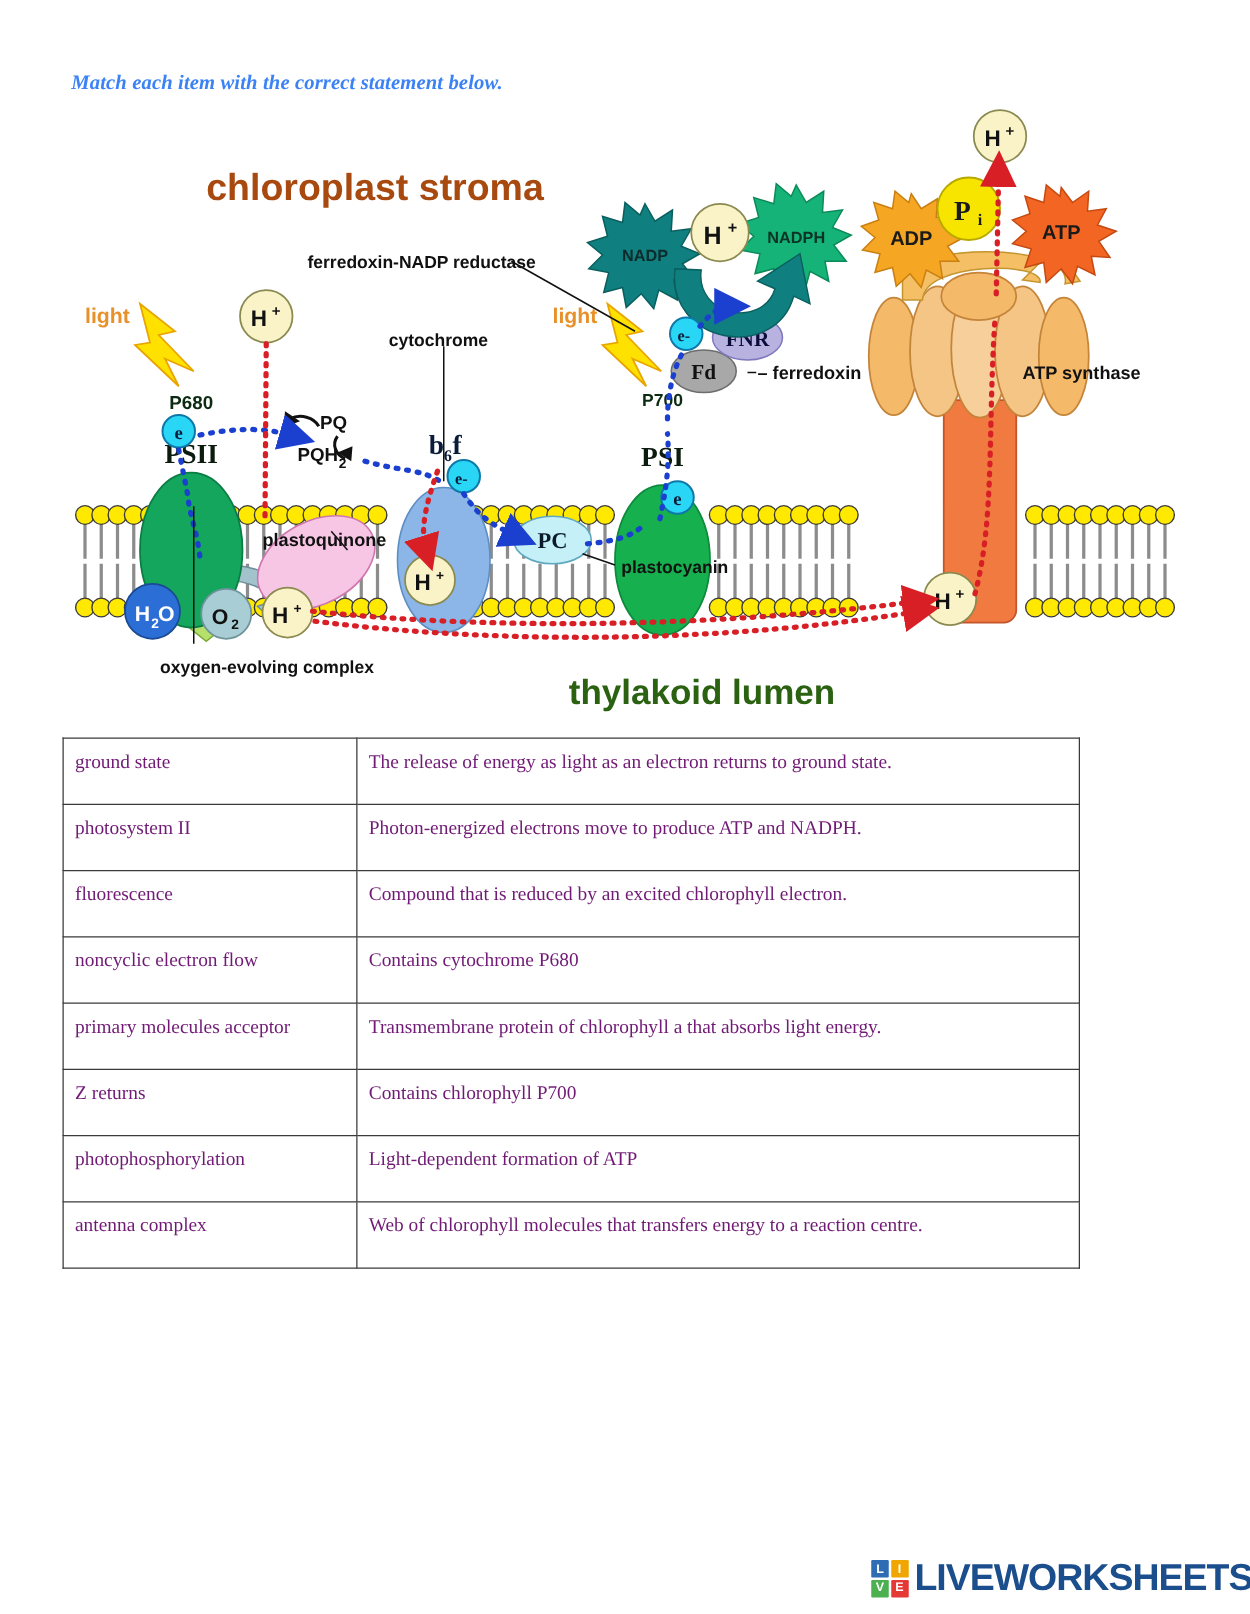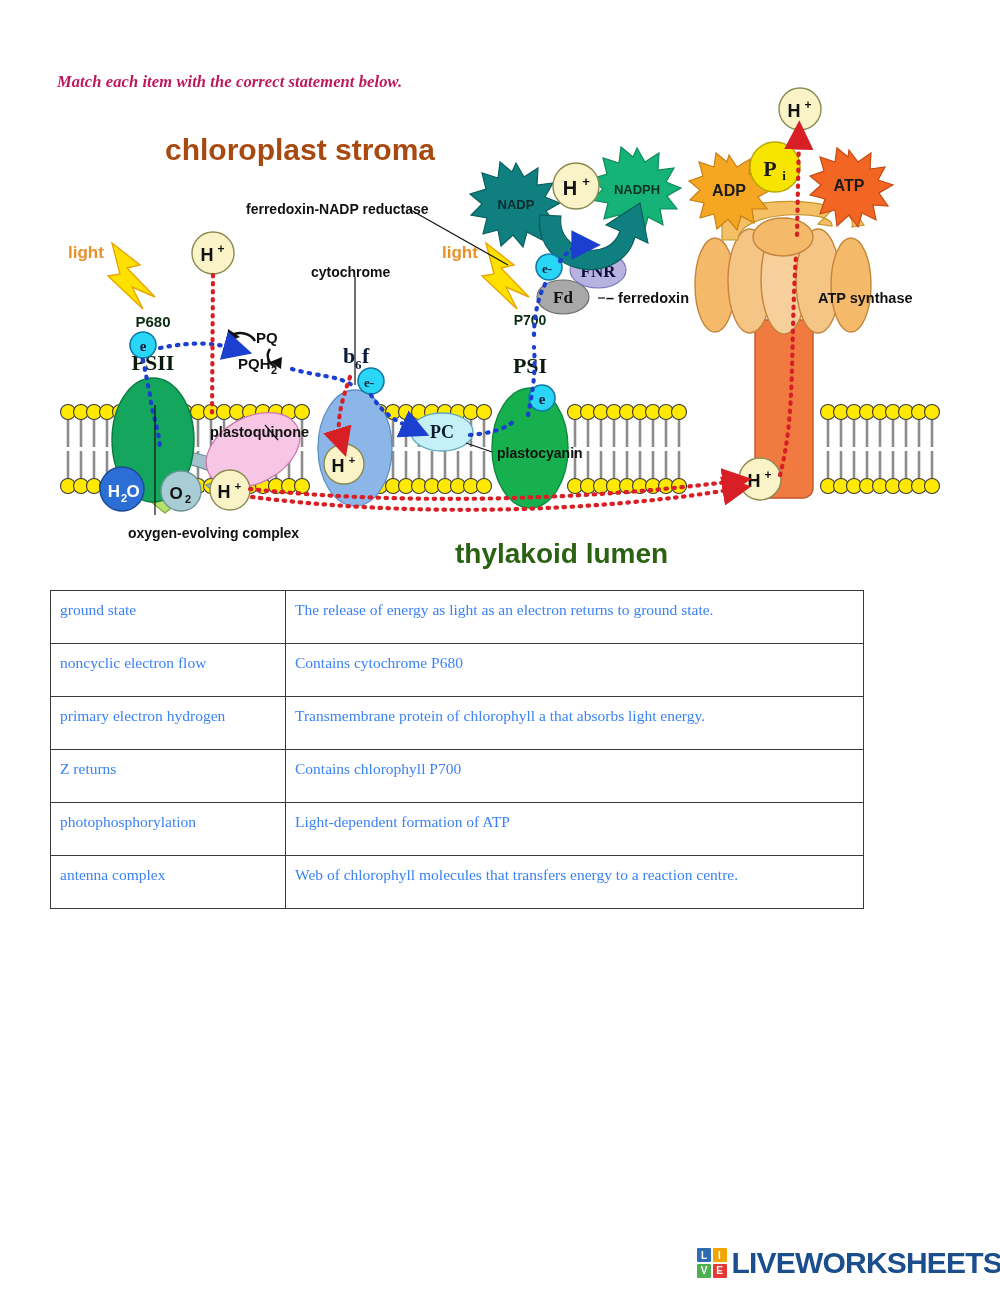--- a/index.html
+++ b/index.html
@@ -12,26 +12,26 @@
     height: 1291px;
     position: relative;
     font-family: "Liberation Serif", serif;
     overflow: hidden;
   }
 
   
   .instruction {
     position: absolute;
     left: 57px;
-    top: 72px;
+    top: 56px;
     font-family: "Liberation Serif", serif;
     font-style: italic;
     font-weight: bold;
     font-size: 16.5px;
-    color: #be185d;
+    color: #3b82f6;
     letter-spacing: 0.1px;
   }
 
   
   .diagram {
     position: absolute;
     left: 0px;
     top: 85px;
     width: 1000px;
     height: 490px;
@@ -46,21 +46,21 @@
     width: 778px;
     border-collapse: collapse;
     table-layout: fixed;
   }
   .match-table td {
     border: 1px solid #3a3a3a;
     vertical-align: top;
     padding: 10px 8px 10px 9px;
     font-family: "Liberation Serif", serif;
     font-size: 15.5px;
-    color: #3b82f6;
+    color: #701a75;
     line-height: 1.2;
     height: 32px;
   }
   .match-table td.term { width: 217px; }
   .match-table td.stmt { width: 560px; }
 
   
   .lw-logo {
     position: absolute;
     left: 697px;
@@ -539,25 +539,33 @@
 </svg>
 </div>
 
 <table class="match-table">
   <tbody>
     <tr>
       <td class="term">ground state</td>
       <td class="stmt">The release of energy as light as an electron returns to ground state.</td>
     </tr>
     <tr>
+      <td class="term">photosystem II</td>
+      <td class="stmt">Photon-energized electrons move to produce ATP and NADPH.</td>
+    </tr>
+    <tr>
+      <td class="term">fluorescence</td>
+      <td class="stmt">Compound that is reduced by an excited chlorophyll electron.</td>
+    </tr>
+    <tr>
       <td class="term">noncyclic electron flow</td>
       <td class="stmt">Contains cytochrome P680</td>
     </tr>
     <tr>
-      <td class="term">primary electron hydrogen</td>
+      <td class="term">primary molecules acceptor</td>
       <td class="stmt">Transmembrane protein of chlorophyll a that absorbs light energy.</td>
     </tr>
     <tr>
       <td class="term">Z returns</td>
       <td class="stmt">Contains chlorophyll P700</td>
     </tr>
     <tr>
       <td class="term">photophosphorylation</td>
       <td class="stmt">Light-dependent formation of ATP</td>
     </tr>

